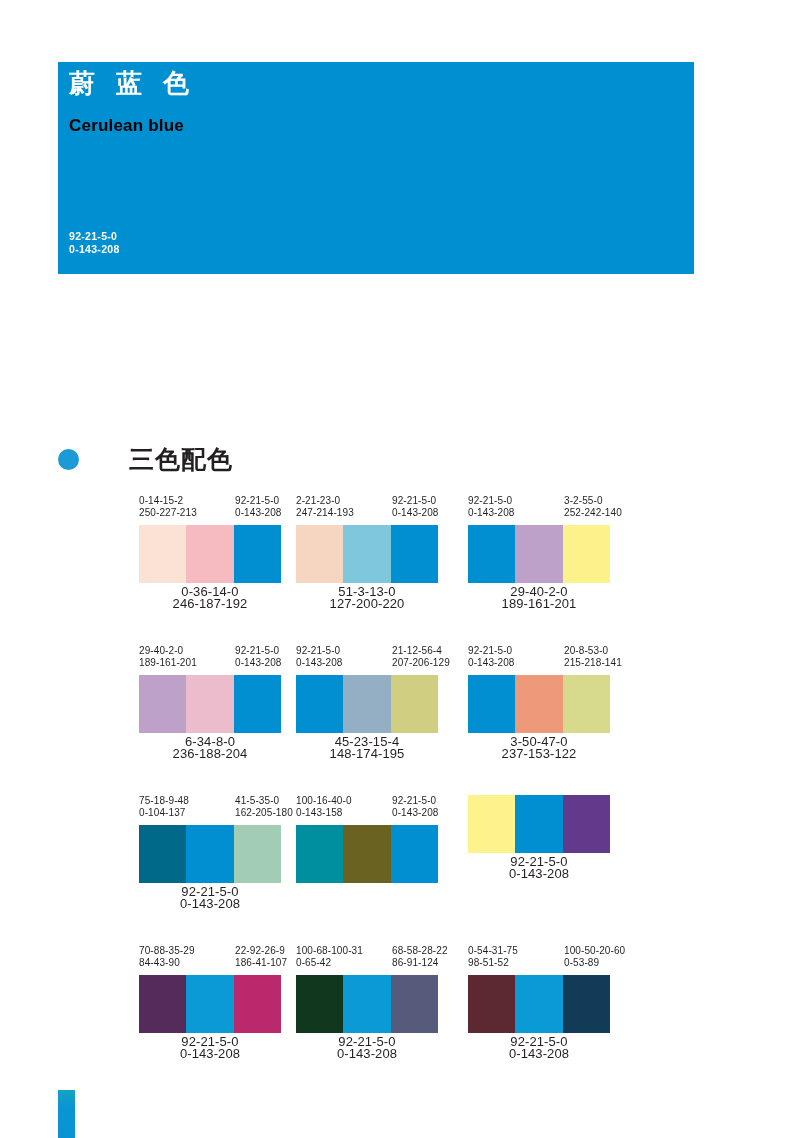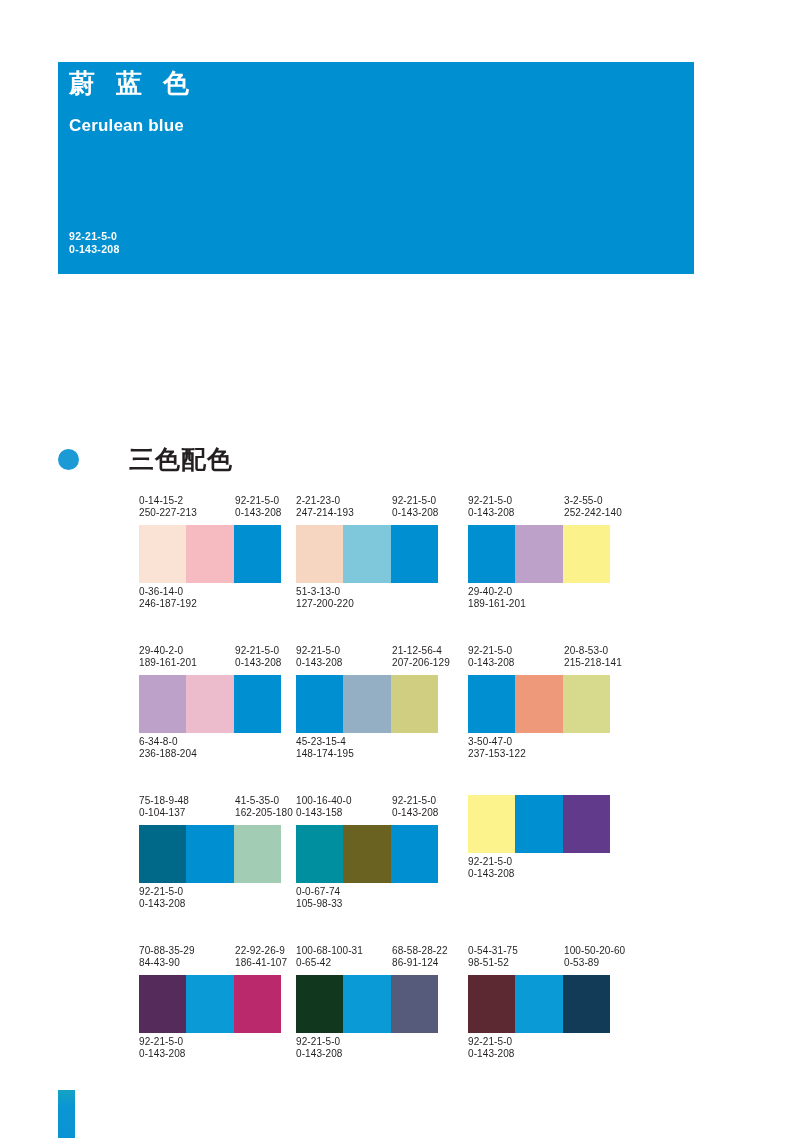--- a/index.html
+++ b/index.html
@@ -21,21 +21,21 @@
   .hero-cn {
     position: absolute; left: 11px; top: 4px;
     color: #ffffff;
     font-size: 26px;
     font-weight: bold;
     letter-spacing: 6px;
     font-family: "DejaVu Sans", "Liberation Sans", sans-serif;
   }
   .hero-en {
     position: absolute; left: 11px; top: 54px;
-    color: #ffffff;
+    color: #000000;
     font-size: 17px;
     font-weight: bold;
     letter-spacing: .2px;
   }
   .hero-codes {
     position: absolute; left: 11px; top: 168px;
     color: #ffffff;
     font-size: 10.5px;
     font-weight: bold;
     line-height: 13px;
@@ -101,21 +101,22 @@
     display: flex;
     width: 142px;
     height: 58px;
   }
   .band { flex: 1 1 0; height: 58px; }
 
   .labels-bottom {
     position: relative;
     height: 28px;
     margin-top: 3px;
-    font-size: 10px;
+    text-align: center;
+    font-size: 13px;
     line-height: 11.5px;
     color: #231f20;
     letter-spacing: .1px;
   }
   .labels-bottom .cmyk { display: block; }
   .labels-bottom .rgb  { display: block; }
 
   
   .page-marker {
     position: absolute;
@@ -305,24 +306,20 @@
             <div class="lbl right">
               <span class="cmyk">92-21-5-0</span>
               <span class="rgb">0-143-208</span>
             </div>
           </div>
           <div class="bands">
             <div class="band" title="100-16-40-0 / 0-143-158" style="background: rgb(0, 143, 158);"></div>
             <div class="band" title="0-0-67-74 / 105-98-33" style="background: rgb(105, 98, 33);"></div>
             <div class="band" title="92-21-5-0 / 0-143-208" style="background: rgb(0, 143, 208);"></div>
           </div>
-          <div class="labels-bottom">
-            <span class="cmyk">0-0-67-74</span>
-            <span class="rgb">105-98-33</span>
-          </div>
         </div>
         <div class="group c2">
           <div class="bands">
             <div class="band" title="2-2-55-0 / 252-243-140" style="background: rgb(252, 243, 140);"></div>
             <div class="band" title="92-21-5-0 / 0-143-208" style="background: rgb(0, 143, 208);"></div>
             <div class="band" title="73-86-8-2 / 97-58-139" style="background: rgb(97, 58, 139);"></div>
           </div>
           <div class="labels-bottom">
             <span class="cmyk">92-21-5-0</span>
             <span class="rgb">0-143-208</span>

